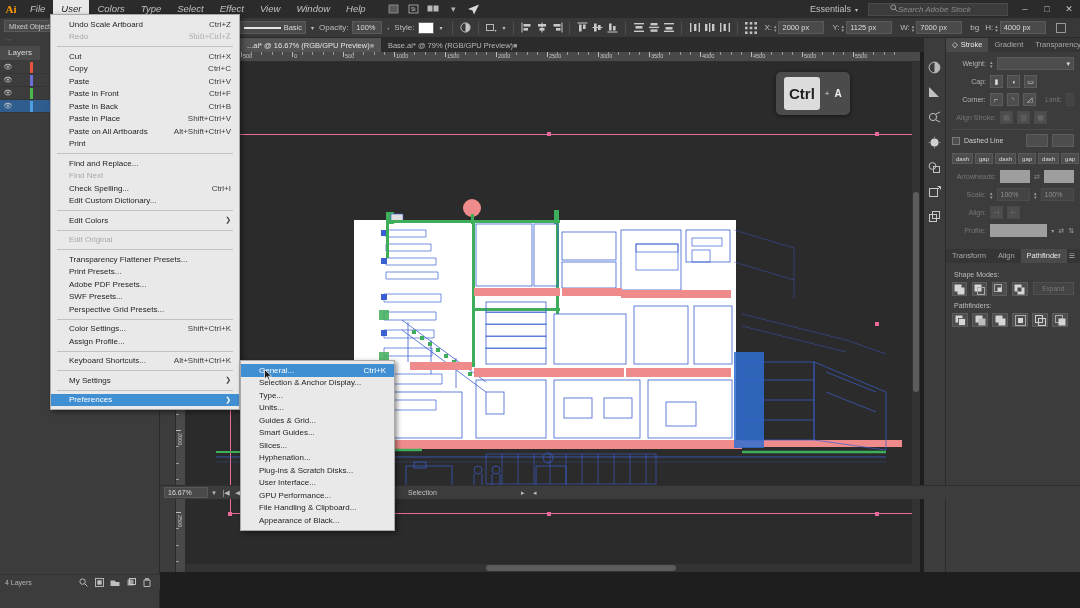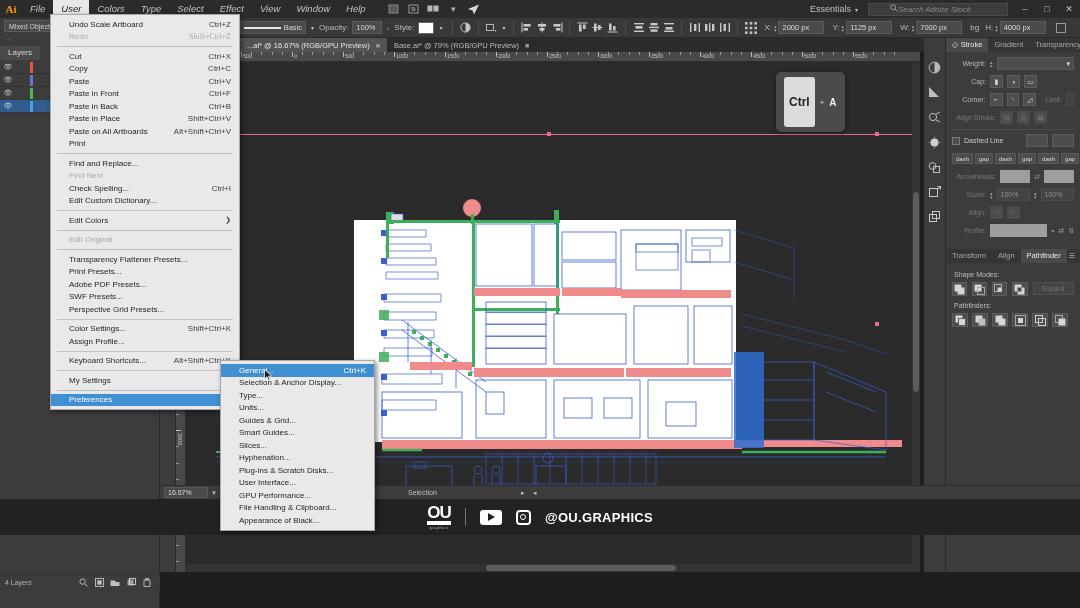--- a/index.html
+++ b/index.html
@@ -60,21 +60,21 @@
     width:46px;height:13px;background:#4a4a4a;border:1px solid #5a5a5a;
     font-size:7.5px;color:#dcdcdc;display:flex;align-items:center;padding:0 3px;
   }
 
   
   .doctabs{
     position:absolute; left:240px; top:38px; width:700px; height:14px;
     display:flex; align-items:flex-end; background:#2b2b2b;
   }
   .dtab{
-    height:14px; display:flex; align-items:center; gap:6px; padding:6px 7px;
+    height:14px; display:flex; align-items:center; padding:6px 7px;
     font-size:7.5px; color:#b8b8b8; background:#2b2b2b;
   }
   .dtab.active{ background:#535353; color:#e4e4e4; }
   .dtab .x{ font-size:7px; color:#9a9a9a; }
 
   
   .leftpanel{
     position:absolute; left:0; top:18px; width:160px; height:590px; background:#3c3c3c;
     border-right:1px solid #2a2a2a;
   }
@@ -141,21 +141,21 @@
   .hscroll{ position:absolute; left:0; bottom:0; height:8px; width:726px; background:#333; }
   .hscroll .thumb{ position:absolute; top:1px; height:6px; background:#5c5c5c; border-radius:3px; }
 
   
   .kbadge{
     position:absolute; left:776px; top:72px;
     background:#4b4b4b; border-radius:5px; padding:5px 8px;
     display:flex; align-items:center; gap:5px; box-shadow:0 1px 4px rgba(0,0,0,.5);
   }
   .kkey{
-    background:#dcdcdc;color:#222;border-radius:3px;padding:18px 5px;font-size:12px;font-weight:bold;
+    background:#dcdcdc;color:#222;border-radius:3px;padding:8px 5px;font-size:15px;font-weight:bold;
   }
   .kplus{ color:#d8d8d8;font-size:8px; }
   .kletter{ color:#f0f0f0;font-size:10px;font-weight:bold; }
 
   
   .rdock-icons{
     position:absolute; right:134px; top:38px; width:22px; height:534px;
     background:#3c3c3c; border-right:1px solid #2a2a2a;
     display:flex; flex-direction:column; align-items:center; padding-top:22px; gap:11px;
   }
@@ -228,21 +228,21 @@
   }
   .mi.disabled{ color:#a9a9a9; }
   .mi.selected{ background:#3f8fd2; color:#fff; }
   .mi .sc{ margin-left:auto; font-size:8px; color:#3b3b3b; padding-left:14px; }
   .mi.disabled .sc{ color:#a9a9a9;font-family:Liberation Serif, serif; }
   .mi.selected .sc{ color:#fff; }
   .mi .arw{ margin-left:auto; font-size:7px; color:#444; }
   .mi.selected .arw{ color:#fff; }
   .msep{ height:1px; background:#c2c2c2; margin:3px 6px; }
   .submenu{
-    position:absolute; left:220px; top:360px; width:155px;
+    position:absolute; left:240px; top:360px; width:155px;
     background:#e9e9e9; border:1px solid #a8a8a8; box-shadow:2px 2px 5px rgba(0,0,0,.45);
     padding:3px 0; z-index:61;
   }
   .cursor{
     position:absolute; left:264px; top:369px; z-index:70; width:8px; height:12px;
   }
 </style>
 </head>
 <body>
 
@@ -1136,35 +1136,20 @@
       <span>1</span>
     </div>
     <div class="sb-ic">▾</div>
     <div class="sb-ic">▶</div>
     <div class="sb-ic">▶|</div>
     <div class="sb-tool">Selection</div>
     <div class="sb-ic" style="margin-left:80px">▸</div>
     <div class="sb-ic">◂</div>
   </div>
 
-  <div class="footer">
-    <div class="ou-logo">
-      <span class="ou">OU</span>
-      <span class="bar"></span>
-      <span class="sub">graphics</span>
-    </div>
-    <div class="vbar"></div>
-    <div class="yt">
-        <span class="tri"></span>
-      </div>
-    <div class="ig">
-        <span class="c"></span>
-      </div>
-    <div class="handle-txt">@OU.GRAPHICS</div>
-  </div>
 
   <div class="dropdown" id="editmenu">
       <div class="mi">
         <span>Undo Scale Artboard</span>
         <span class="sc">Ctrl+Z</span>
       </div>
       <div class="mi disabled">
         <span>Redo</span>
         <span class="sc">Shift+Ctrl+Z</span>
       </div>

